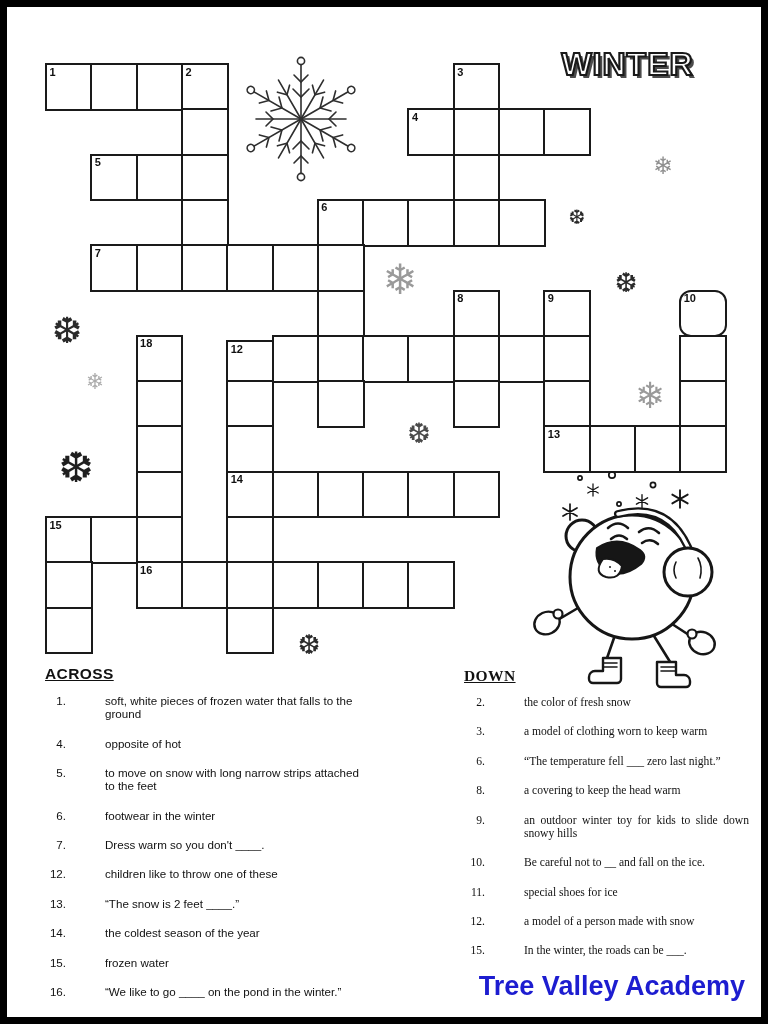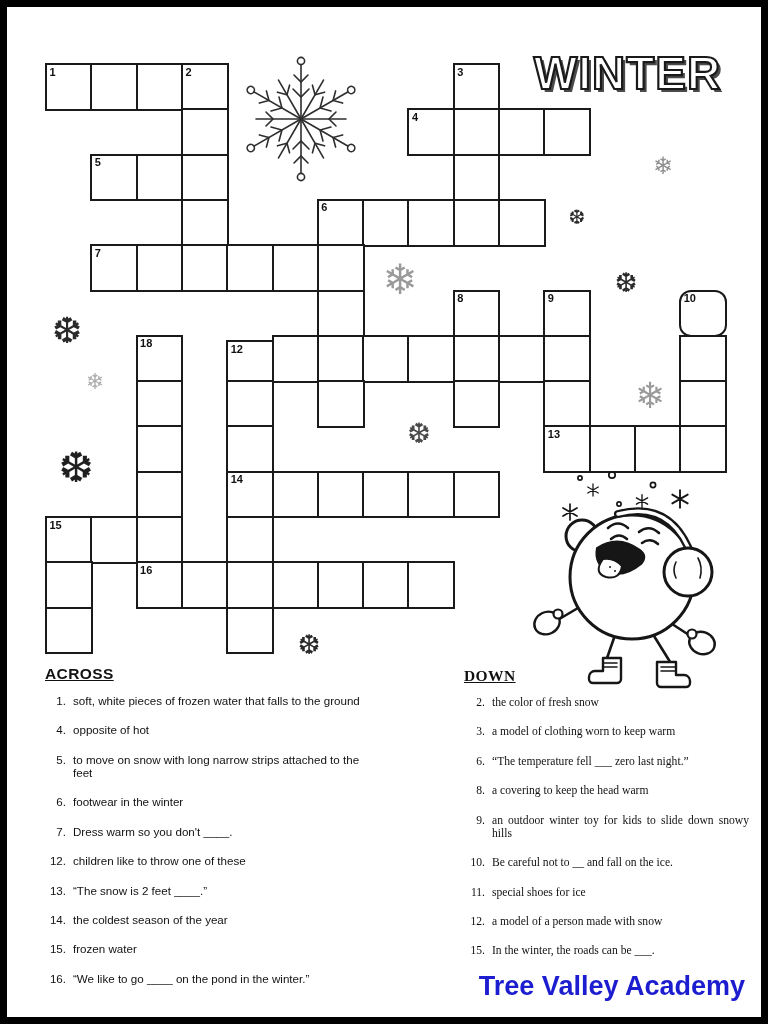--- a/index.html
+++ b/index.html
@@ -1,39 +1,39 @@
 <!DOCTYPE html>
 <html><head>
 <meta charset="utf-8">
 <style>
   * { margin:0; padding:0; box-sizing:border-box; }
   html,body { width:768px; height:1024px; background:#ffffff; font-family:"Liberation Sans", sans-serif; }
   .page { position:relative; width:768px; height:1024px; background:#fff; overflow:hidden; }
   .frame { position:absolute; inset:0; border:7px solid #000; z-index:60; pointer-events:none; }
 
   .title { position:absolute; left:520px; top:46px; width:215px; text-align:center;
-           font-size:46px; font-weight:800; letter-spacing:1px; color:#fff;
+           font-size:32px; font-weight:800; letter-spacing:1px; color:#fff;
            -webkit-text-stroke:2.2px #1a1a1a; text-shadow:3px 3px 0 #4b4b4b; z-index:5; }
 
   .grid-layer { position:absolute; inset:0; z-index:4; }
   .cell { position:absolute; width:47.8px; height:47.8px; border:2.6px solid #1a1a1a; background:#fff; }
   .cellnum { position:absolute; left:2.5px; top:0.5px; font-size:11px; line-height:12px; font-weight:600; color:#111; }
 
   .flake { position:absolute; transform:translate(-50%,-50%); line-height:1; z-index:2; user-select:none; }
 
   .big-flake { position:absolute; left:238px; top:56px; z-index:2; }
   .snowman { position:absolute; left:520px; top:462px; z-index:6; }
 
   .clues { position:absolute; z-index:7; color:#111; }
   #across { left:45px; top:665px; width:322px; }
   #down   { left:464px; top:667px; width:285px;font-family:Liberation Serif, serif; }
   .clue-head { font-size:15.5px; font-weight:bold; text-decoration:underline; letter-spacing:.4px; margin-bottom:11px; }
   .clue { display:flex; margin-bottom:16.2px; font-size:11.6px; line-height:13.2px; }
   .cnum { flex:0 0 21px; text-align:right; margin-right:7px; }
-  .ctext { flex:1; }
+  .ctext { flex:1;margin-left:32px; }
   .justify .ctext { text-align:justify; }
 
   .brand { position:absolute; right:23px; top:971px; font-size:27px; font-weight:bold; z-index:7; }
 </style>
 </head>
 <body>
 
 <div class="page">
   <div class="frame"></div>
 

